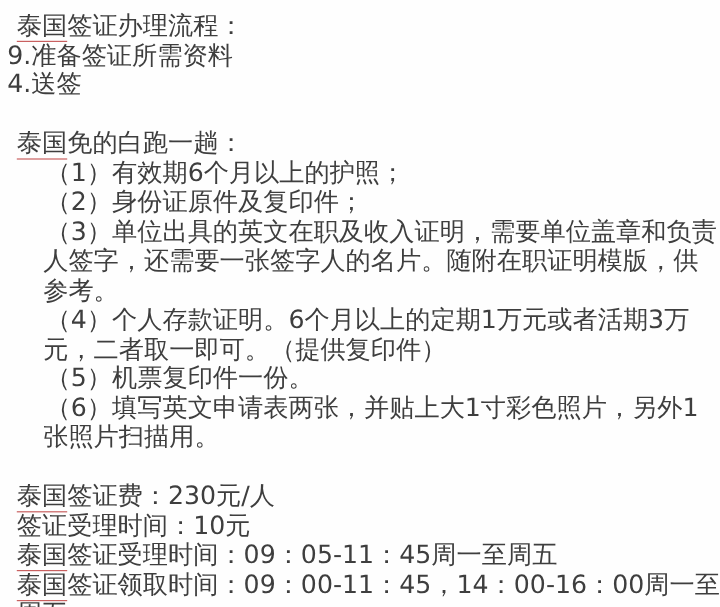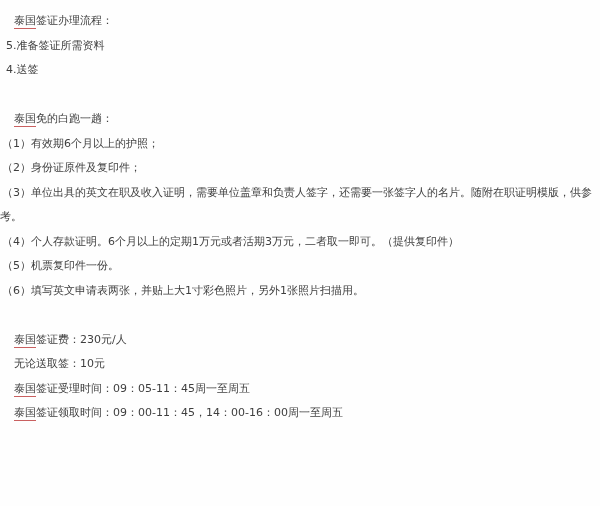--- a/index.html
+++ b/index.html
@@ -13,62 +13,62 @@
     overflow: hidden;
     font-family: "DejaVu Sans", sans-serif;
     color: #3e3e3e;
   }
   .doc {
     padding-top: 9px;
     width: 600px;
   }
   .line {
     margin: 0;
-    font-size: 11px;
+    font-size: 21px;
     line-height: 24.5px;
     white-space: normal;
     word-break: break-all;
   }
   
   .t { padding-left: 14px; }
   
   .s { padding-left: 6px; }
   
-  .i { padding-left: 0; text-indent: 2px; }
+  .i { padding-left: 12px; text-indent: 2px; margin-left: 24px; }
   .spacer { height: 24.5px; }
   
   .hl {
     border-bottom: 1px solid #c96060;
     padding-bottom: 1px;
   }
 </style>
 </head>
 <body>
 
 <div class="doc">
 
   <p class="line t"><span class="hl">泰国</span><span>签证办理流程：</span></p>
 
-  <p class="line s">5.准备签证所需资料</p>
+  <p class="line s">9.准备签证所需资料</p>
   <p class="line s">4.送签</p>
 
   <div class="spacer"></div>
 
   <p class="line t"><span class="hl">泰国</span><span>免的白跑一趟：</span></p>
 
   <p class="line i">（1）有效期6个月以上的护照；</p>
   <p class="line i">（2）身份证原件及复印件；</p>
   <p class="line i">（3）单位出具的英文在职及收入证明，需要单位盖章和负责人签字，还需要一张签字人的名片。随附在职证明模版，供参考。</p>
   <p class="line i">（4）个人存款证明。6个月以上的定期1万元或者活期3万元，二者取一即可。（提供复印件）</p>
   <p class="line i">（5）机票复印件一份。</p>
   <p class="line i">（6）填写英文申请表两张，并贴上大1寸彩色照片，另外1张照片扫描用。</p>
 
   <div class="spacer"></div>
 
   <p class="line t"><span class="hl">泰国</span><span>签证费：230元/人</span></p>
 
-  <p class="line t">无论送取签：10元</p>
+  <p class="line t">签证受理时间：10元</p>
 
   <p class="line t"><span class="hl">泰国</span><span>签证受理时间：09：05-11：45周一至周五</span></p>
 
   <p class="line t"><span class="hl">泰国</span><span>签证领取时间：09：00-11：45，14：00-16：00周一至周五</span></p>
 
 </div>
 
 </body></html>

